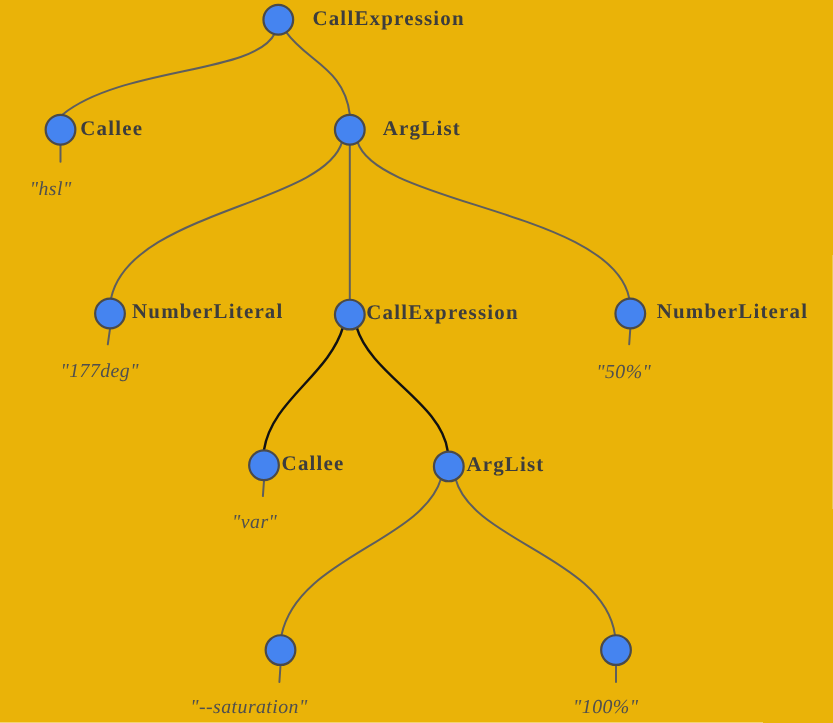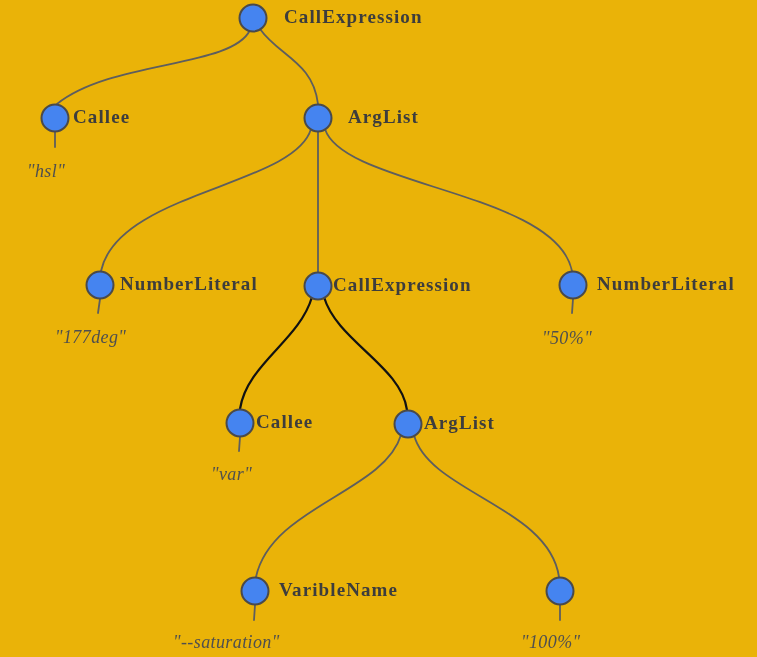--- a/index.html
+++ b/index.html
@@ -90,21 +90,20 @@
   </svg>
 
   <span class="node-label" style="left:284px; top:18px">CallExpression</span>
   <span class="node-label" style="left:73px;  top:118px">Callee</span>
   <span class="node-label" style="left:348px; top:118px">ArgList</span>
   <span class="node-label" style="left:120px; top:285px">NumberLiteral</span>
   <span class="node-label" style="left:333px; top:286px">CallExpression</span>
   <span class="node-label" style="left:597px; top:285px">NumberLiteral</span>
   <span class="node-label" style="left:256px; top:423px">Callee</span>
   <span class="node-label" style="left:424px; top:424px">ArgList</span>
-  <span class="node-label" style="left:279px; top:591px">VaribleName</span>
 
   <span class="node-value" style="left:27px;  top:172px">"hsl"</span>
   <span class="node-value" style="left:55px;  top:338px">"177deg"</span>
   <span class="node-value" style="left:542px; top:339px">"50%"</span>
   <span class="node-value" style="left:211px; top:475px">"var"</span>
   <span class="node-value" style="left:173px; top:643px">"--saturation"</span>
   <span class="node-value" style="left:521px; top:643px">"100%"</span>
 
 </div>
 

